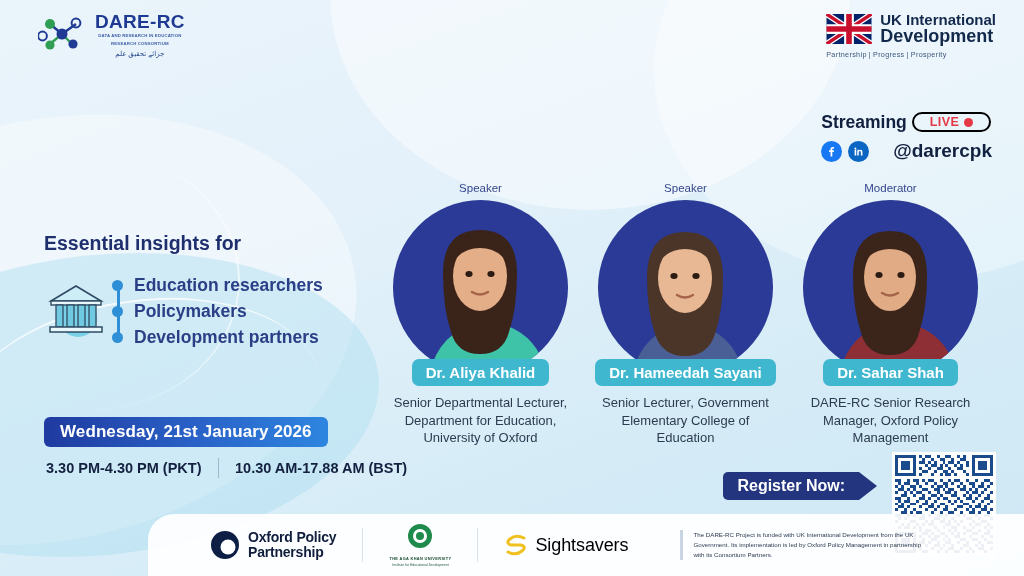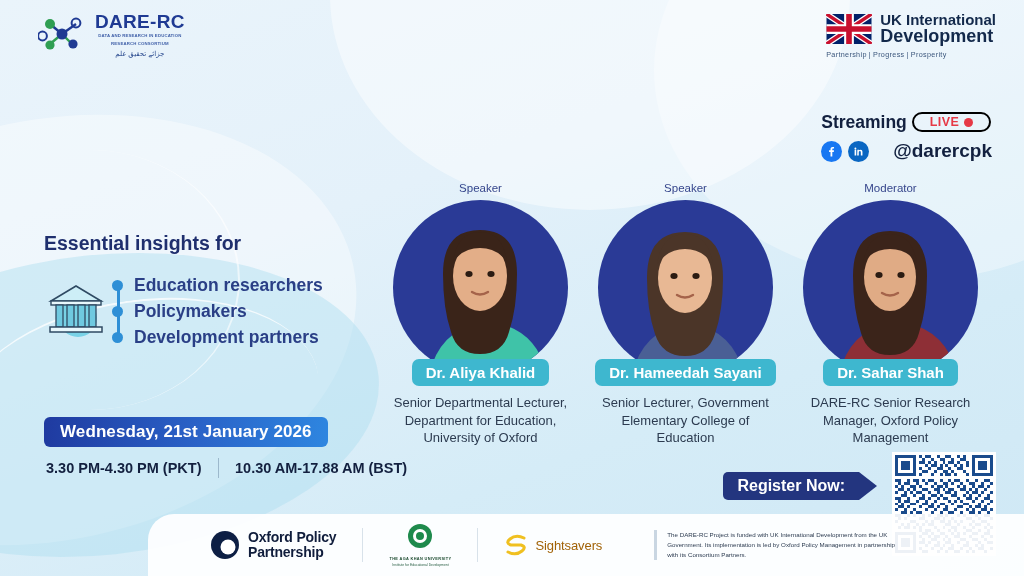--- a/index.html
+++ b/index.html
@@ -136,21 +136,21 @@
   .opm { display:flex; align-items:center; gap:8px; }
   .opm-mark { width:30px; height:30px; }
   .opm-text { line-height:1.05; font-size:14px; font-weight:bold; color:#101d3c; letter-spacing:-.2px; }
   .vdiv { width:1px; height:34px; background:#d8e2ea; }
   .aku { text-align:center; }
   .aku-mark { width:26px; height:26px; margin:0 auto; }
   .aku-t1 { font-size:3.9px; font-weight:bold; color:#1b4a2e; letter-spacing:.35px; margin-top:3px; }
   .aku-t2 { font-size:3.4px; color:#2b6146; margin-top:1.5px; }
   .ss { display:flex; align-items:center; gap:7px; }
   .ss-mark { width:24px; height:26px; }
-  .ss-text { font-size:13px; color:#a16207; letter-spacing:-.1px; }
+  .ss-text { font-size:18px; color:#000000; letter-spacing:-.1px; }
   .disclaimer {
     margin-left:26px; padding-left:10px; border-left:3px solid #c9d6e2;
     font-size:6.2px; color:#2c3b50; line-height:1.65; max-width:244px;
   }
 </style>
 </head>
 <body>
 
 <div class="stage">
 

